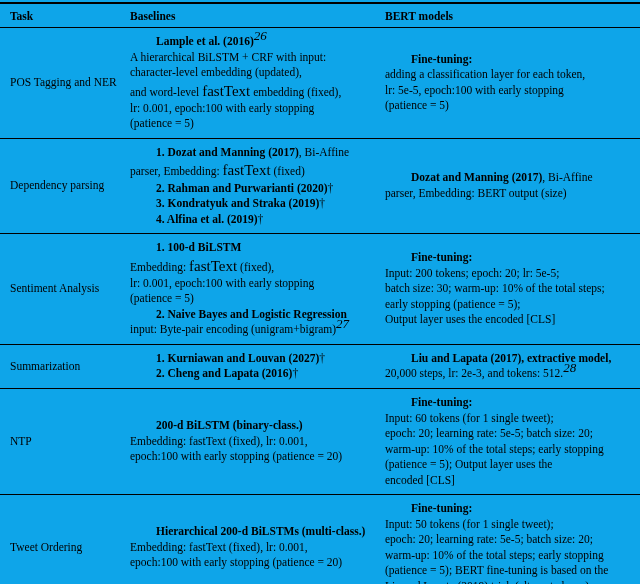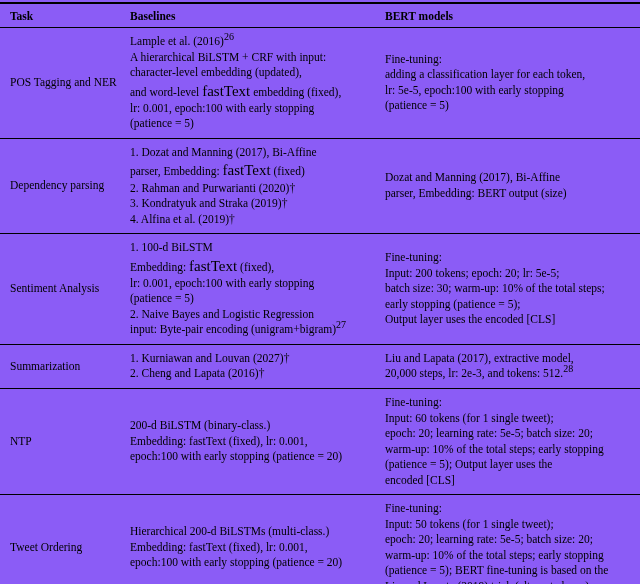--- a/index.html
+++ b/index.html
@@ -5,21 +5,21 @@
   html, body {
     margin: 0;
     padding: 0;
     background: #ffffff;
     color: #000000;
     font-family: "Liberation Serif", serif;
   }
   .page {
     width: 640px;
     height: 584px;
-    background: #8b5cf6;
+    background: #0ea5e9;
     box-sizing: border-box;
     padding-top: 2px;
   }
   table.paper-table {
     width: 640px;
     border-collapse: collapse;
     table-layout: fixed;
     border-top: 2px solid #000;
     border-bottom: 2px solid #000;
   }
@@ -38,28 +38,29 @@
   tr.body-row { border-bottom: 1px solid #000; }
   tr.body-row:last-child { border-bottom: none; }
   td {
     font-size: 11.5px;
     line-height: 1.35;
     padding: 6px 8px 6px 0;
     vertical-align: middle;
     white-space: pre-wrap;
   }
   td.task-cell { padding-right: 4px; }
-  .b { font-weight: normal; }
+  .b { font-weight: bold; margin-left: 26px; }
   .m {
     font-family: Liberation Serif, serif;
     font-size: 15px;
   }
   sup {
-    font-size: 10px;
+    font-size: 13px;
     line-height: 0;
+    font-style: italic;
   }
 </style>
 </head>
 <body>
 
 <div class="page">
   <table class="paper-table">
     <colgroup>
       <col class="c-task">
       <col class="c-base">

